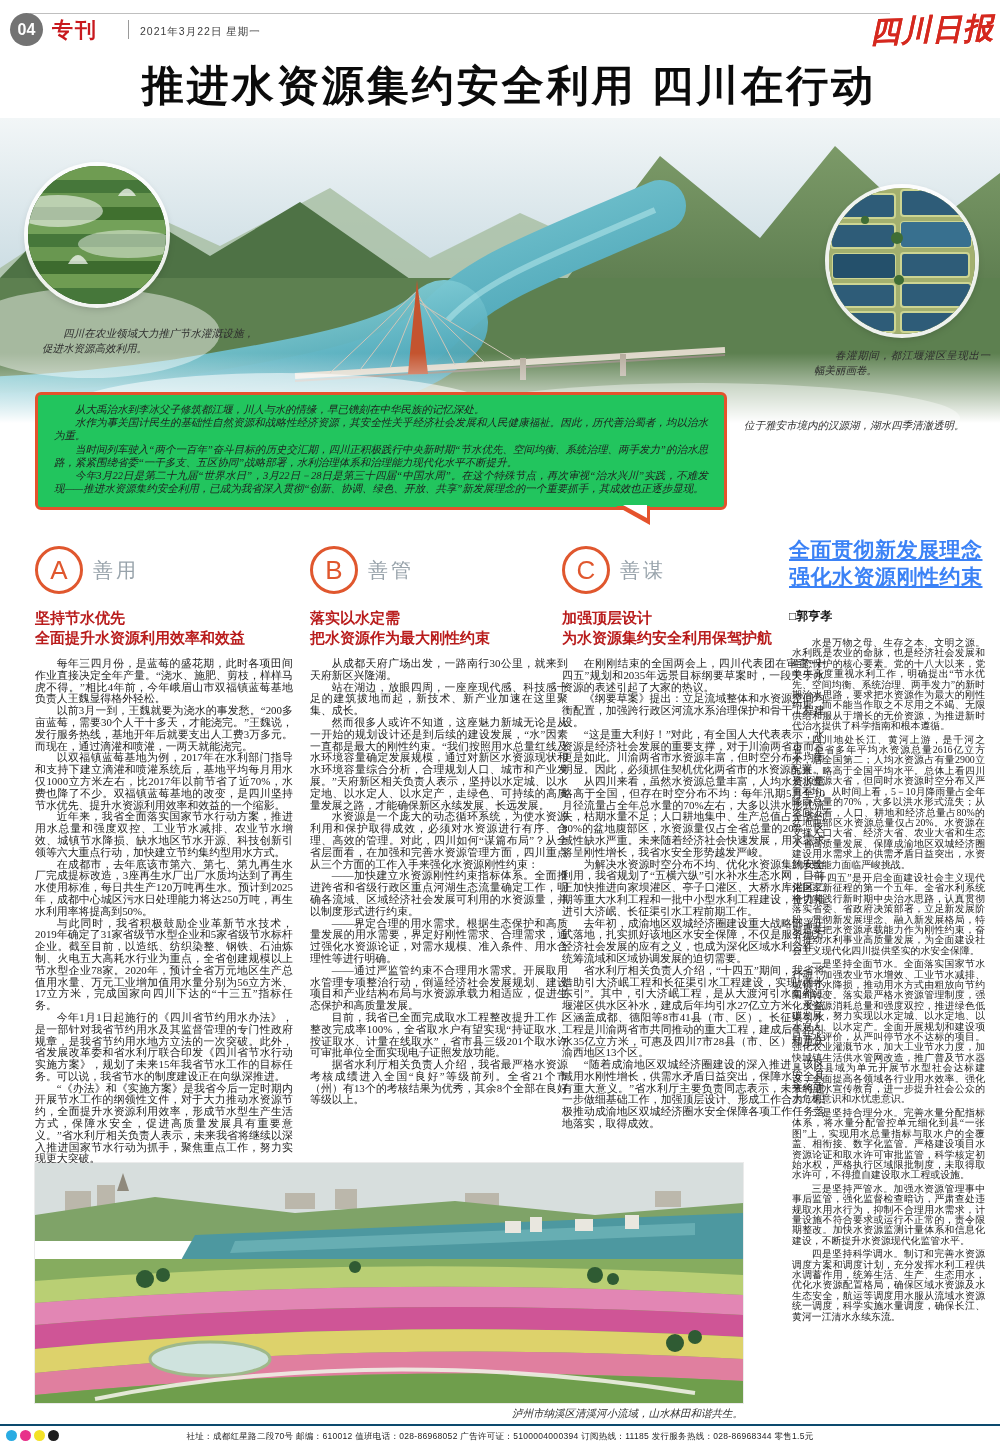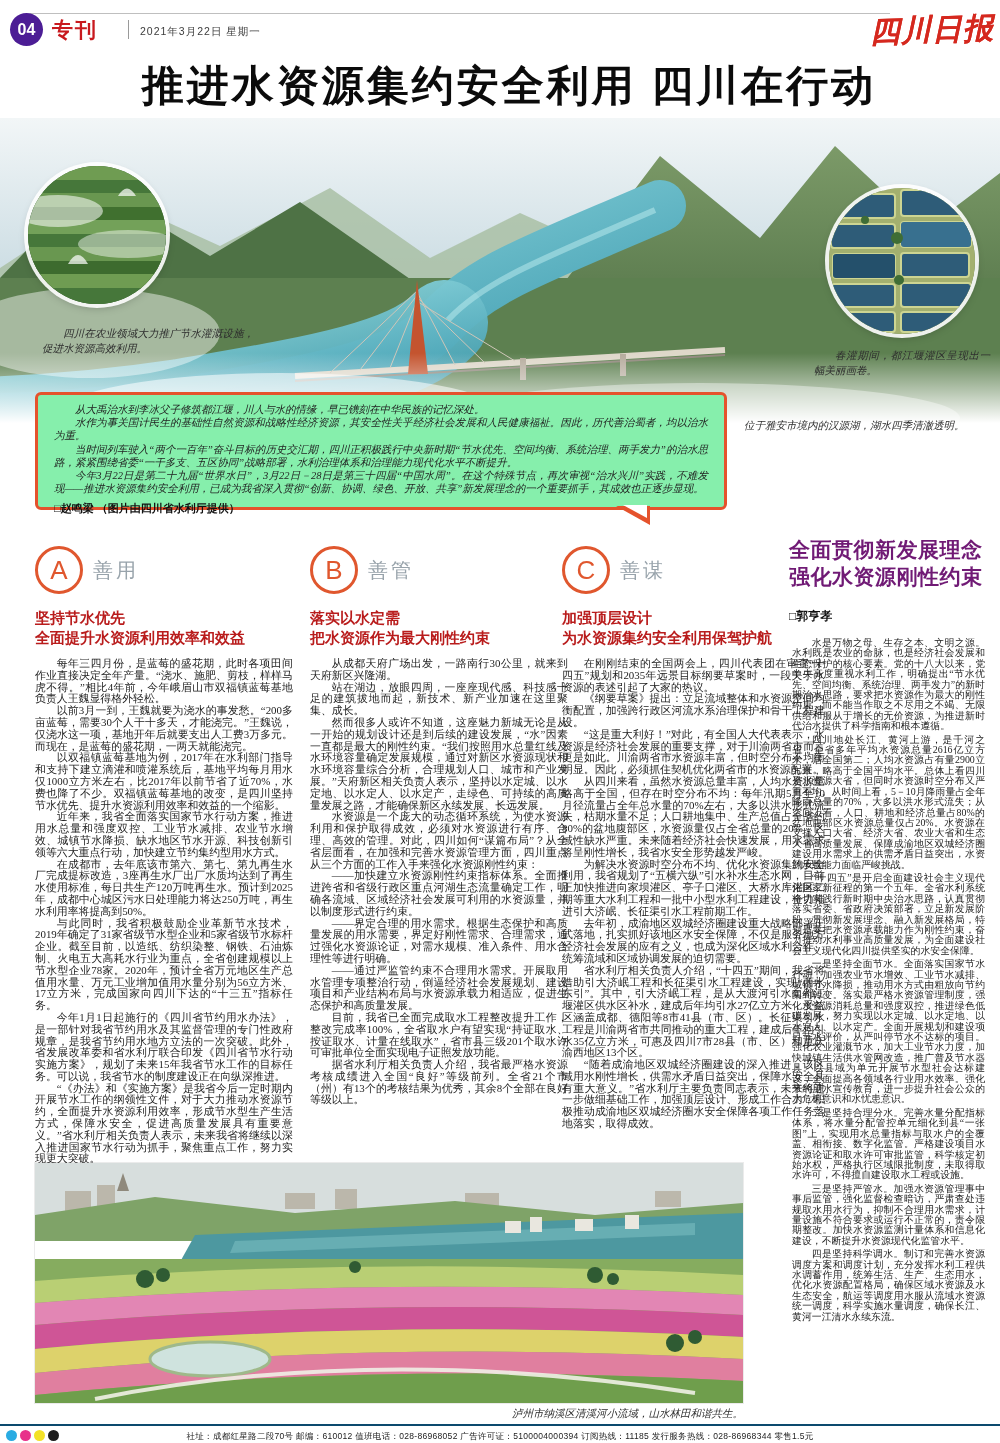--- a/index.html
+++ b/index.html
@@ -2,21 +2,21 @@
 <html><head>
 <meta charset="utf-8">
 <style>
   html,body{margin:0;padding:0;background:#e8e8e8;}
   #page{position:relative;width:1000px;height:1443px;margin:0 auto;background:#ffffff;overflow:hidden;
         font-family:"Liberation Serif",serif;}
   
   #header{position:absolute;top:0;left:0;width:1000px;height:56px;}
   #header-rule{position:absolute;top:13px;left:30px;width:860px;height:1px;background:#bfbfbf;}
   #page-badge{position:absolute;top:13px;left:10px;width:33px;height:33px;border-radius:50%;
-              background:#4c1d95;color:#fff;display:flex;align-items:center;justify-content:center;
+              background:#737373;color:#fff;display:flex;align-items:center;justify-content:center;
               font:700 16px "Liberation Sans",sans-serif;}
   #section-name{position:absolute;top:17px;left:52px;font:900 21px/26px "Liberation Sans",sans-serif;color:#c8191e;letter-spacing:2px;}
   #header-divider{position:absolute;top:20px;left:128px;width:1px;height:19px;background:#9a9a9a;}
   #date-line{position:absolute;top:25px;left:140px;font:10.5px "Liberation Sans",sans-serif;color:#3c3c3c;letter-spacing:1px;}
   #masthead{position:absolute;top:10px;right:6px;font:italic 900 30px "DejaVu Serif",serif;color:#d5281e;
             transform:rotate(-2deg);letter-spacing:1px;text-shadow:0 0 0.5px #d5281e;}
   
   #headline{position:absolute;top:60px;left:9px;width:1000px;text-align:center;
             font:900 42px/52px "Liberation Sans",sans-serif;color:#0b0b0b;letter-spacing:3px;}
   
@@ -24,21 +24,21 @@
   .inset{position:absolute;border-radius:50%;overflow:hidden;
          box-shadow:0 0 0 4px rgba(255,255,255,.9),0 3px 10px rgba(0,0,0,.28);}
   #inset-left{left:28px;top:166px;width:138px;height:138px;}
   #inset-right{left:829px;top:188px;width:146px;height:146px;}
   .photo-cap{position:absolute;font:italic 10.5px/15px "Liberation Serif",serif;color:#2e2e2e;text-align:justify;}
   #cap-left{left:42px;top:326px;width:212px;text-indent:2em;}
   #cap-right-top{left:814px;top:348px;width:176px;text-indent:2em;}
   #cap-right-bottom{left:744px;top:418px;width:250px;}
   
   #intro{position:absolute;left:35px;top:392px;width:692px;height:118px;box-sizing:border-box;
-         background:#86efac;border:3px solid #e5522c;border-radius:6px;padding:8px 16px 4px;z-index:5;}
+         background:#22c55e;border:3px solid #e5522c;border-radius:6px;padding:8px 16px 4px;z-index:5;}
   #intro-body p{margin:0;text-indent:2em;font:italic 10.5px/13.2px "Liberation Serif",serif;color:#1f1f1f;text-align:justify;}
   #intro-byline{margin-top:6px;font:700 11px "Liberation Sans",sans-serif;color:#111;}
   #intro-tail-outer{position:absolute;left:578px;bottom:-18px;width:0;height:0;
                     border-top:19px solid #e5522c;border-left:34px solid transparent;}
   #intro-tail-inner{position:absolute;left:585px;bottom:-11px;width:0;height:0;
                     border-top:13px solid #ffffff;border-left:24px solid transparent;}
   
   .col{position:absolute;top:545px;}
   #colA{left:35px;width:258px;}
   #colB{left:310px;width:258px;}
@@ -47,21 +47,21 @@
   .sec-circle{width:42px;height:42px;border:3px solid #e0572e;border-radius:50%;color:#e0572e;
               display:flex;align-items:center;justify-content:center;
               font:400 26px "Liberation Sans",sans-serif;flex:0 0 auto;}
   .sec-tag{font:20px "Liberation Sans",sans-serif;color:#98a3ab;letter-spacing:3px;}
   .sec-sub{margin-top:13px;font:700 15px/20px "Liberation Sans",sans-serif;color:#b91c1c;}
   .sec-body{margin-top:10px;height:506px;overflow:hidden;
             font:10.9px/11.8px "Liberation Serif",serif;color:#1c1c1c;text-align:justify;}
   .sec-body p{margin:0;text-indent:2em;}
   
   #opinion{position:absolute;left:789px;top:536px;width:199px;}
-  .op-title{font:900 21px/27px "Liberation Sans",sans-serif;color:#701a75;letter-spacing:0.5px;}
+  .op-title{font:900 21px/27px "Liberation Sans",sans-serif;color:#3b82f6;letter-spacing:0.5px;text-decoration:underline;}
   #op-byline{margin-top:18px;font:700 12px "Liberation Sans",sans-serif;color:#111;}
   #op-body{margin-top:10px;height:786px;overflow:hidden;
            font:9.9px/10.4px "Liberation Serif",serif;color:#1c1c1c;text-align:justify;}
   #op-body p{margin:3px;text-indent:2em;}
   
   #bottom-photo{position:absolute;left:35px;top:1163px;width:708px;height:240px;overflow:hidden;
                 box-shadow:0 0 0 1px rgba(0,0,0,.08);}
   #bottom-cap{left:400px;top:1406px;width:343px;text-align:right;}
   
   #footer{position:absolute;left:0;top:1424px;width:1000px;height:19px;border-top:2px solid #0c4a6e;}
@@ -182,37 +182,36 @@
   <div class="photo-cap" id="cap-right-top">春灌期间，都江堰灌区呈现出一幅美丽画卷。</div>
   <div class="photo-cap" id="cap-right-bottom">位于雅安市境内的汉源湖，湖水四季清澈透明。</div>
 
   <div id="intro">
     <div id="intro-body">
         <p>从大禹治水到李冰父子修筑都江堰，川人与水的情缘，早已镌刻在中华民族的记忆深处。</p>
         <p>水作为事关国计民生的基础性自然资源和战略性经济资源，其安全性关乎经济社会发展和人民健康福祉。因此，历代善治蜀者，均以治水为重。</p>
         <p>当时间列车驶入“两个一百年”奋斗目标的历史交汇期，四川正积极践行中央新时期“节水优先、空间均衡、系统治理、两手发力”的治水思路，紧紧围绕省委“一干多支、五区协同”战略部署，水利治理体系和治理能力现代化水平不断提升。</p>
         <p>今年3月22日是第二十九届“世界水日”，3月22日－28日是第三十四届“中国水周”。在这个特殊节点，再次审视“治水兴川”实践，不难发现——推进水资源集约安全利用，已成为我省深入贯彻“创新、协调、绿色、开放、共享”新发展理念的一个重要抓手，其成效也正逐步显现。</p>
       </div>
-    <div id="intro-byline">□赵鸣梁 （图片由四川省水利厅提供）</div>
     <div id="intro-tail-outer"></div>
     <div id="intro-tail-inner"></div>
   </div>
 
   <div class="col" id="colA">
     <div class="sec-head">
       <div class="sec-circle">A</div>
       <div class="sec-tag">善用</div>
     </div>
     <div class="sec-sub">
       <div>坚持节水优先</div>
       <div>全面提升水资源利用效率和效益</div>
     </div>
     <div class="sec-body">
         <p>每年三四月份，是蓝莓的盛花期，此时各项田间作业直接决定全年产量。“浇水、施肥、剪枝，样样马虎不得。”相比4年前，今年峨眉山市双福镇蓝莓基地负责人王魏显得格外轻松。</p>
-        <p>以前3月一到，王魏就要为浇水的事发愁。“200多亩蓝莓，需要30个人干十多天，才能浇完。”王魏说，仅浇水这一项，基地开年后就要支出人工费3万多元。而现在，是蓝莓的盛花期，一两天就能浇完。</p>
+        <p>以前3月一到，王魏就要为浇水的事发愁。“200多亩蓝莓，需要30个人干十多天，才能浇完。”王魏说，发行服务热线，基地开年后就要支出人工费3万多元。而现在，通过滴灌和喷灌，一两天就能浇完。</p>
         <p>以双福镇蓝莓基地为例，2017年在水利部门指导和支持下建立滴灌和喷灌系统后，基地平均每月用水仅1000立方米左右，比2017年以前节省了近70%，水费也降了不少。双福镇蓝莓基地的改变，是四川坚持节水优先、提升水资源利用效率和效益的一个缩影。</p>
         <p>近年来，我省全面落实国家节水行动方案，推进用水总量和强度双控、工业节水减排、农业节水增效、城镇节水降损、缺水地区节水开源、科技创新引领等六大重点行动，加快建立节约集约型用水方式。</p>
         <p>在成都市，去年底该市第六、第七、第九再生水厂完成提标改造，3座再生水厂出厂水质均达到了再生水使用标准，每日共生产120万吨再生水。预计到2025年，成都中心城区污水日处理能力将达250万吨，再生水利用率将提高到50%。</p>
         <p>与此同时，我省积极鼓励企业革新节水技术，2019年确定了31家省级节水型企业和5家省级节水标杆企业。截至目前，以造纸、纺织染整、钢铁、石油炼制、火电五大高耗水行业为重点，全省创建规模以上节水型企业78家。2020年，预计全省万元地区生产总值用水量、万元工业增加值用水量分别为56立方米、17立方米，完成国家向四川下达的“十三五”指标任务。</p>
         <p>今年1月1日起施行的《四川省节约用水办法》，是一部针对我省节约用水及其监督管理的专门性政府规章，是我省节约用水地方立法的一次突破。此外，省发展改革委和省水利厅联合印发《四川省节水行动实施方案》，规划了未来15年我省节水工作的目标任务。可以说，我省节水的制度建设正在向纵深推进。</p>
         <p>“《办法》和《实施方案》是我省今后一定时期内开展节水工作的纲领性文件，对于大力推动水资源节约，全面提升水资源利用效率，形成节水型生产生活方式，保障水安全，促进高质量发展具有重要意义。”省水利厅相关负责人表示，未来我省将继续以深入推进国家节水行动为抓手，聚焦重点工作，努力实现更大突破。</p>
       </div>
   </div>
 
   <div class="col" id="colB">

